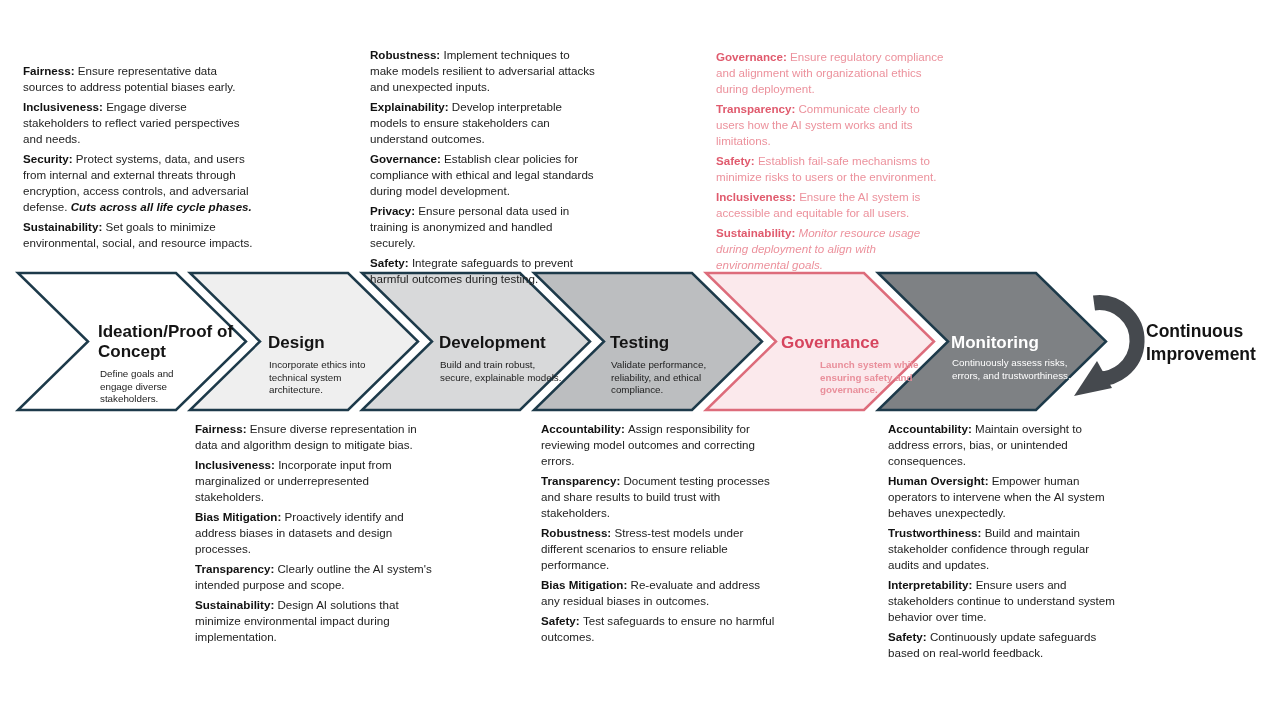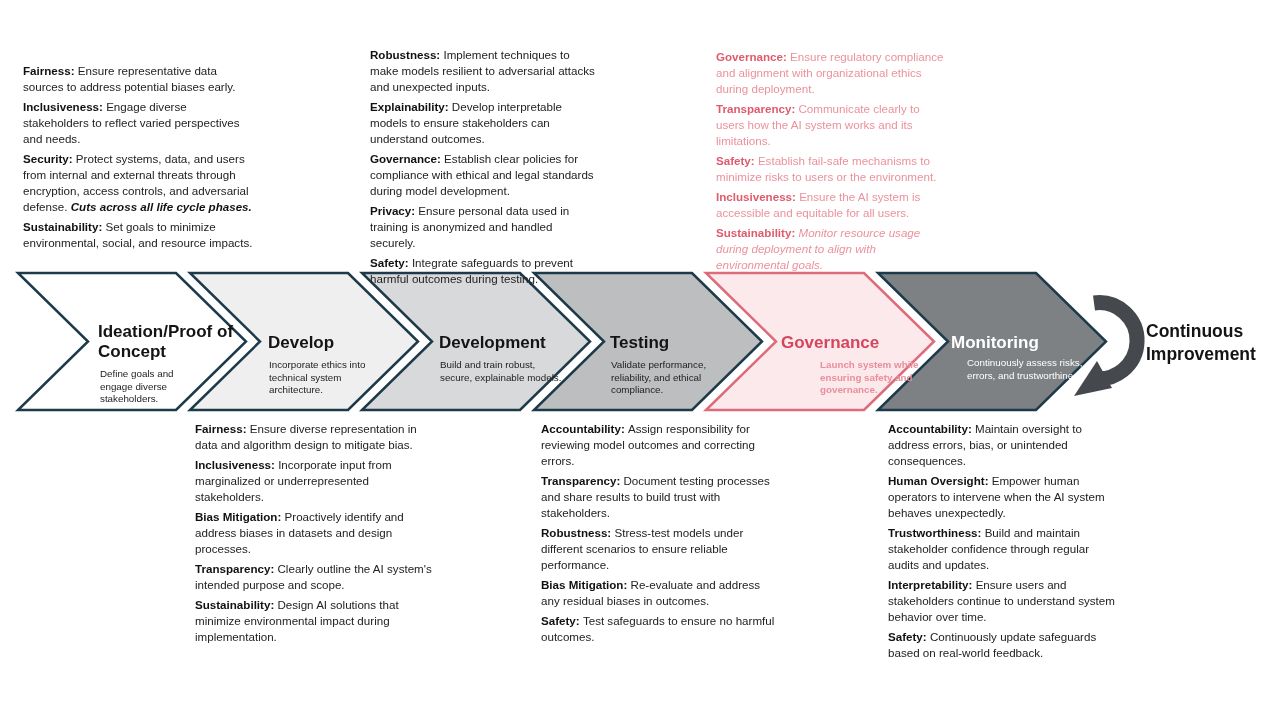--- a/index.html
+++ b/index.html
@@ -36,30 +36,30 @@
       </g>
     <g id="loop-arrow">
       <path id="loop-arc" d="M 1094 303 A 38 38 0 1 1 1092 378" fill="none" stroke-width="15" stroke="#45494e"></path>
       <polygon id="loop-head" points="1074,396 1097,361 1112,388" fill="#45494e"></polygon>
     </g>
   </svg>
 
   <div id="stage-labels">
       <div class="stage-title" style="left: 98px; top: 322px; width: 142px; color: rgb(20, 20, 20);">Ideation/Proof of Concept</div>
       <div class="stage-sub" style="left: 100px; top: 368px; width: 100px; color: rgb(34, 34, 34);">Define goals and engage diverse stakeholders.</div>
-      <div class="stage-title" style="left: 268px; top: 333px; width: 160px; color: rgb(20, 20, 20);">Develop</div>
+      <div class="stage-title" style="left: 268px; top: 333px; width: 160px; color: rgb(20, 20, 20);">Design</div>
       <div class="stage-sub" style="left: 269px; top: 359px; width: 128px; color: rgb(34, 34, 34);">Incorporate ethics into technical system architecture.</div>
       <div class="stage-title" style="left: 439px; top: 333px; width: 175px; color: rgb(20, 20, 20);">Development</div>
       <div class="stage-sub" style="left: 440px; top: 359px; width: 124px; color: rgb(34, 34, 34);">Build and train robust, secure, explainable models.</div>
       <div class="stage-title" style="left: 610px; top: 333px; width: 150px; color: rgb(20, 20, 20);">Testing</div>
       <div class="stage-sub" style="left: 611px; top: 359px; width: 120px; color: rgb(34, 34, 34);">Validate performance, reliability, and ethical compliance.</div>
       <div class="stage-title" style="left: 781px; top: 333px; width: 155px; color: rgb(214, 69, 94);">Governance</div>
       <div class="stage-sub" style="left: 820px; top: 359px; width: 118px; color: rgb(233, 143, 155); font-weight: bold;">Launch system while ensuring safety and governance.</div>
       <div class="stage-title" style="left: 951px; top: 333px; width: 165px; color: rgb(255, 255, 255);">Monitoring</div>
-      <div class="stage-sub" style="left: 952px; top: 357px; width: 132px; color: rgb(255, 255, 255); margin-left: 15px;">Continuously assess risks, errors, and trustworthiness.</div>
+      <div class="stage-sub" style="left: 952px; top: 357px; width: 132px; color: rgb(255, 255, 255);">Continuously assess risks, errors, and trustworthiness.</div>
     </div>
 
   <div class="textblock" id="tb-top-ideation">
       <p class="item"><b style="color: rgb(17, 17, 17);">Fairness: </b><span style="color: rgb(34, 34, 34);">Ensure representative data sources to address potential biases early.</span></p>
       <p class="item"><b style="color: rgb(17, 17, 17);">Inclusiveness: </b><span style="color: rgb(34, 34, 34);">Engage diverse stakeholders to reflect varied perspectives and needs.</span></p>
       <p class="item"><b style="color: rgb(17, 17, 17);">Security: </b><span style="color: rgb(34, 34, 34);">Protect systems, data, and users from internal and external threats through encryption, access controls, and adversarial defense.</span><b style="font-style: italic; color: rgb(17, 17, 17);"> Cuts across all life cycle phases.</b></p>
       <p class="item"><b style="color: rgb(17, 17, 17);">Sustainability: </b><span style="color: rgb(34, 34, 34);">Set goals to minimize environmental, social, and resource impacts.</span></p>
     </div>
   <div class="textblock" id="tb-top-development">
       <p class="item"><b style="color: rgb(17, 17, 17);">Robustness: </b><span style="color: rgb(34, 34, 34);">Implement techniques to make models resilient to adversarial attacks and unexpected inputs.</span></p>

